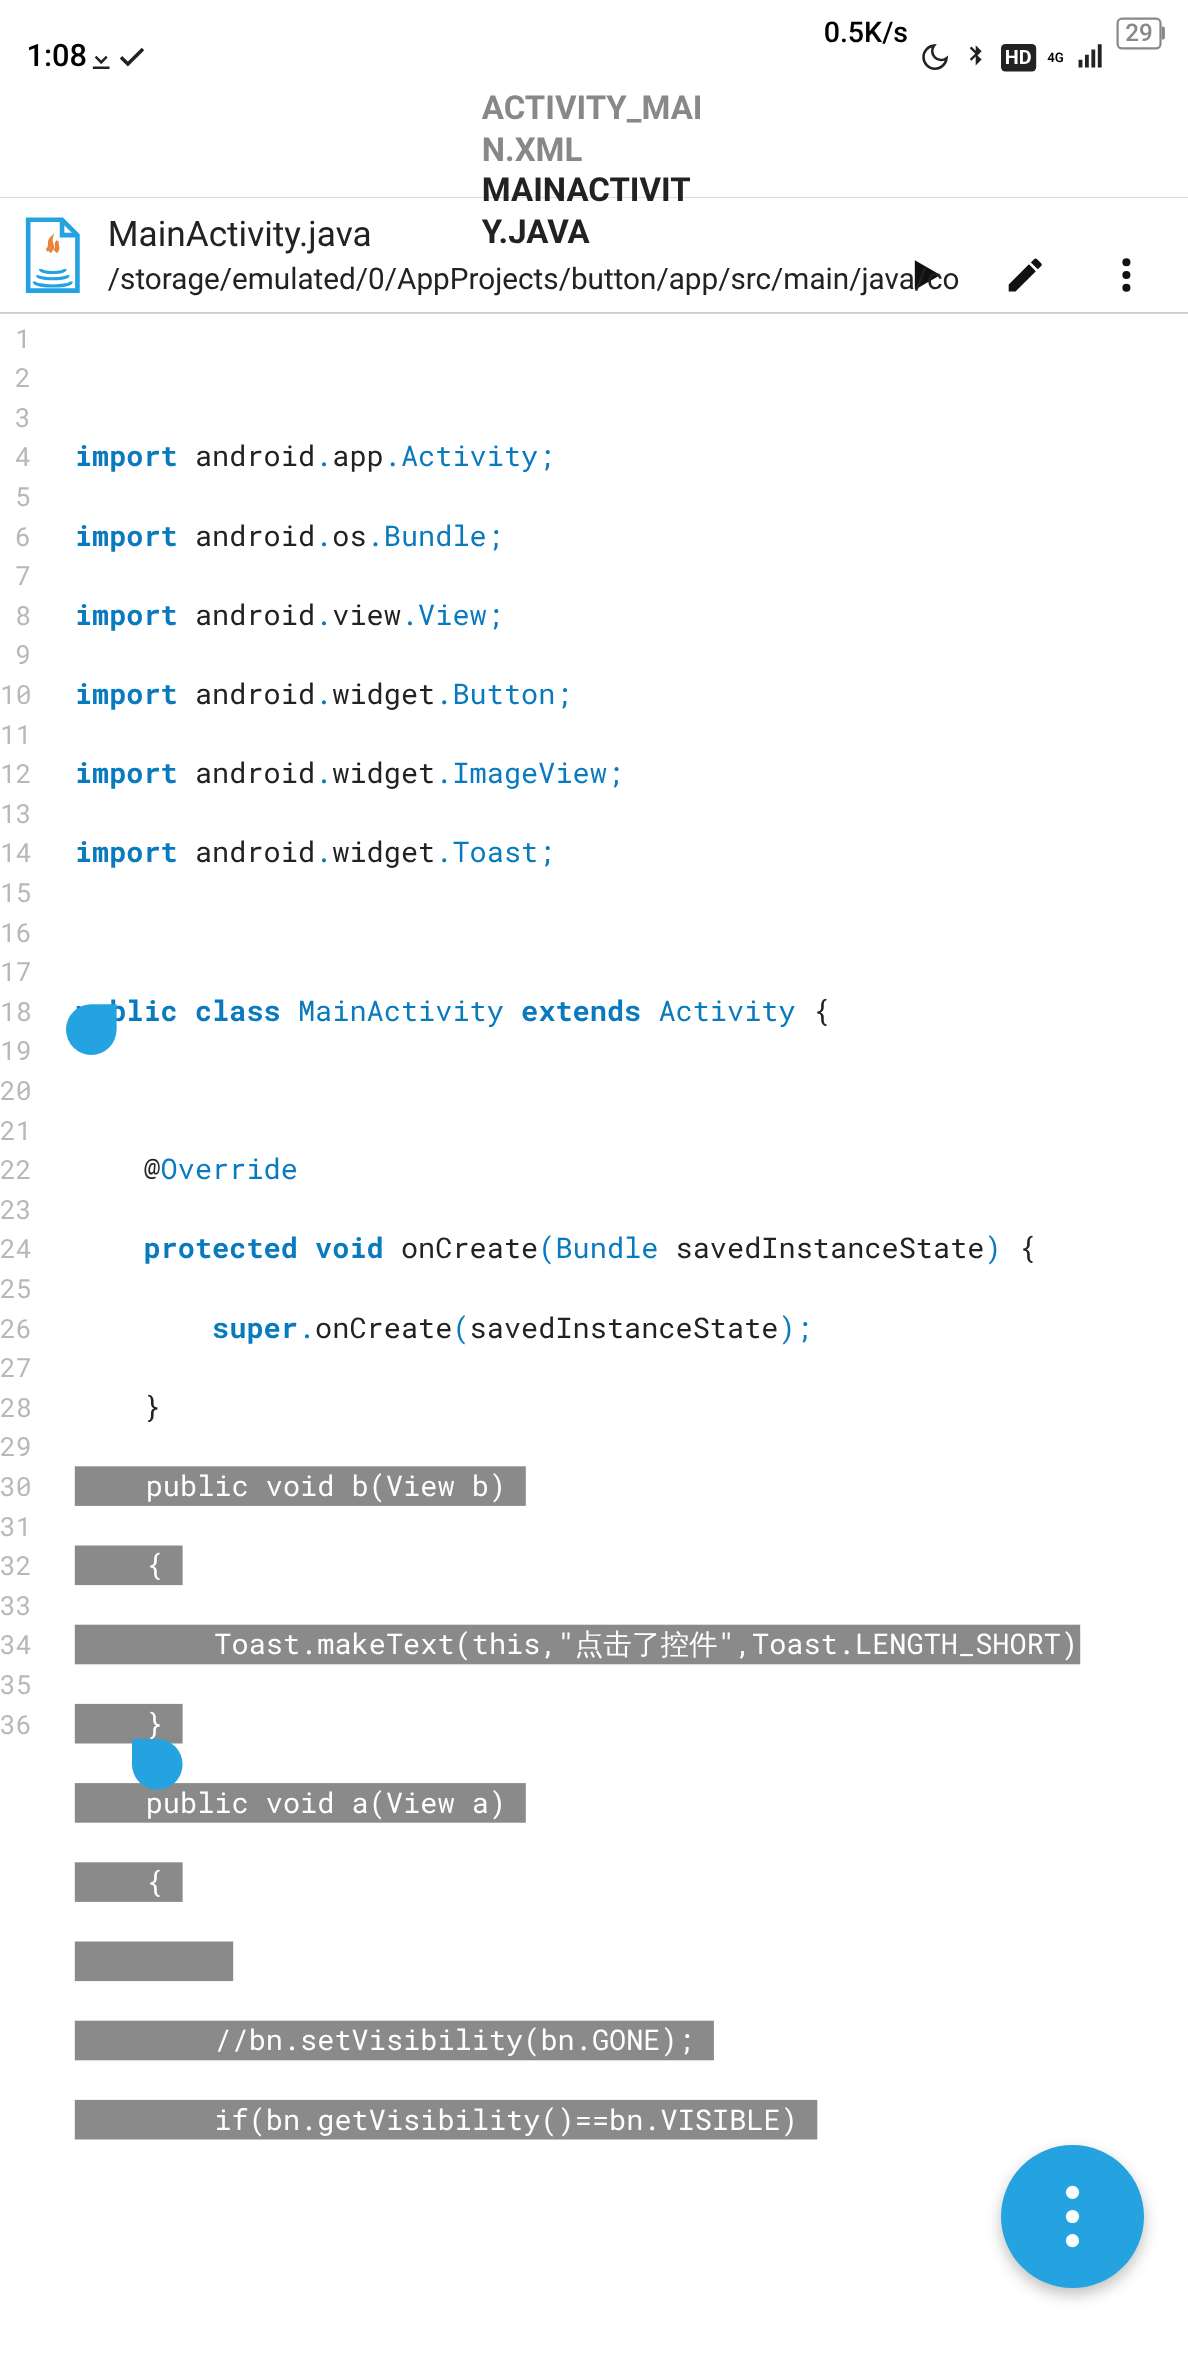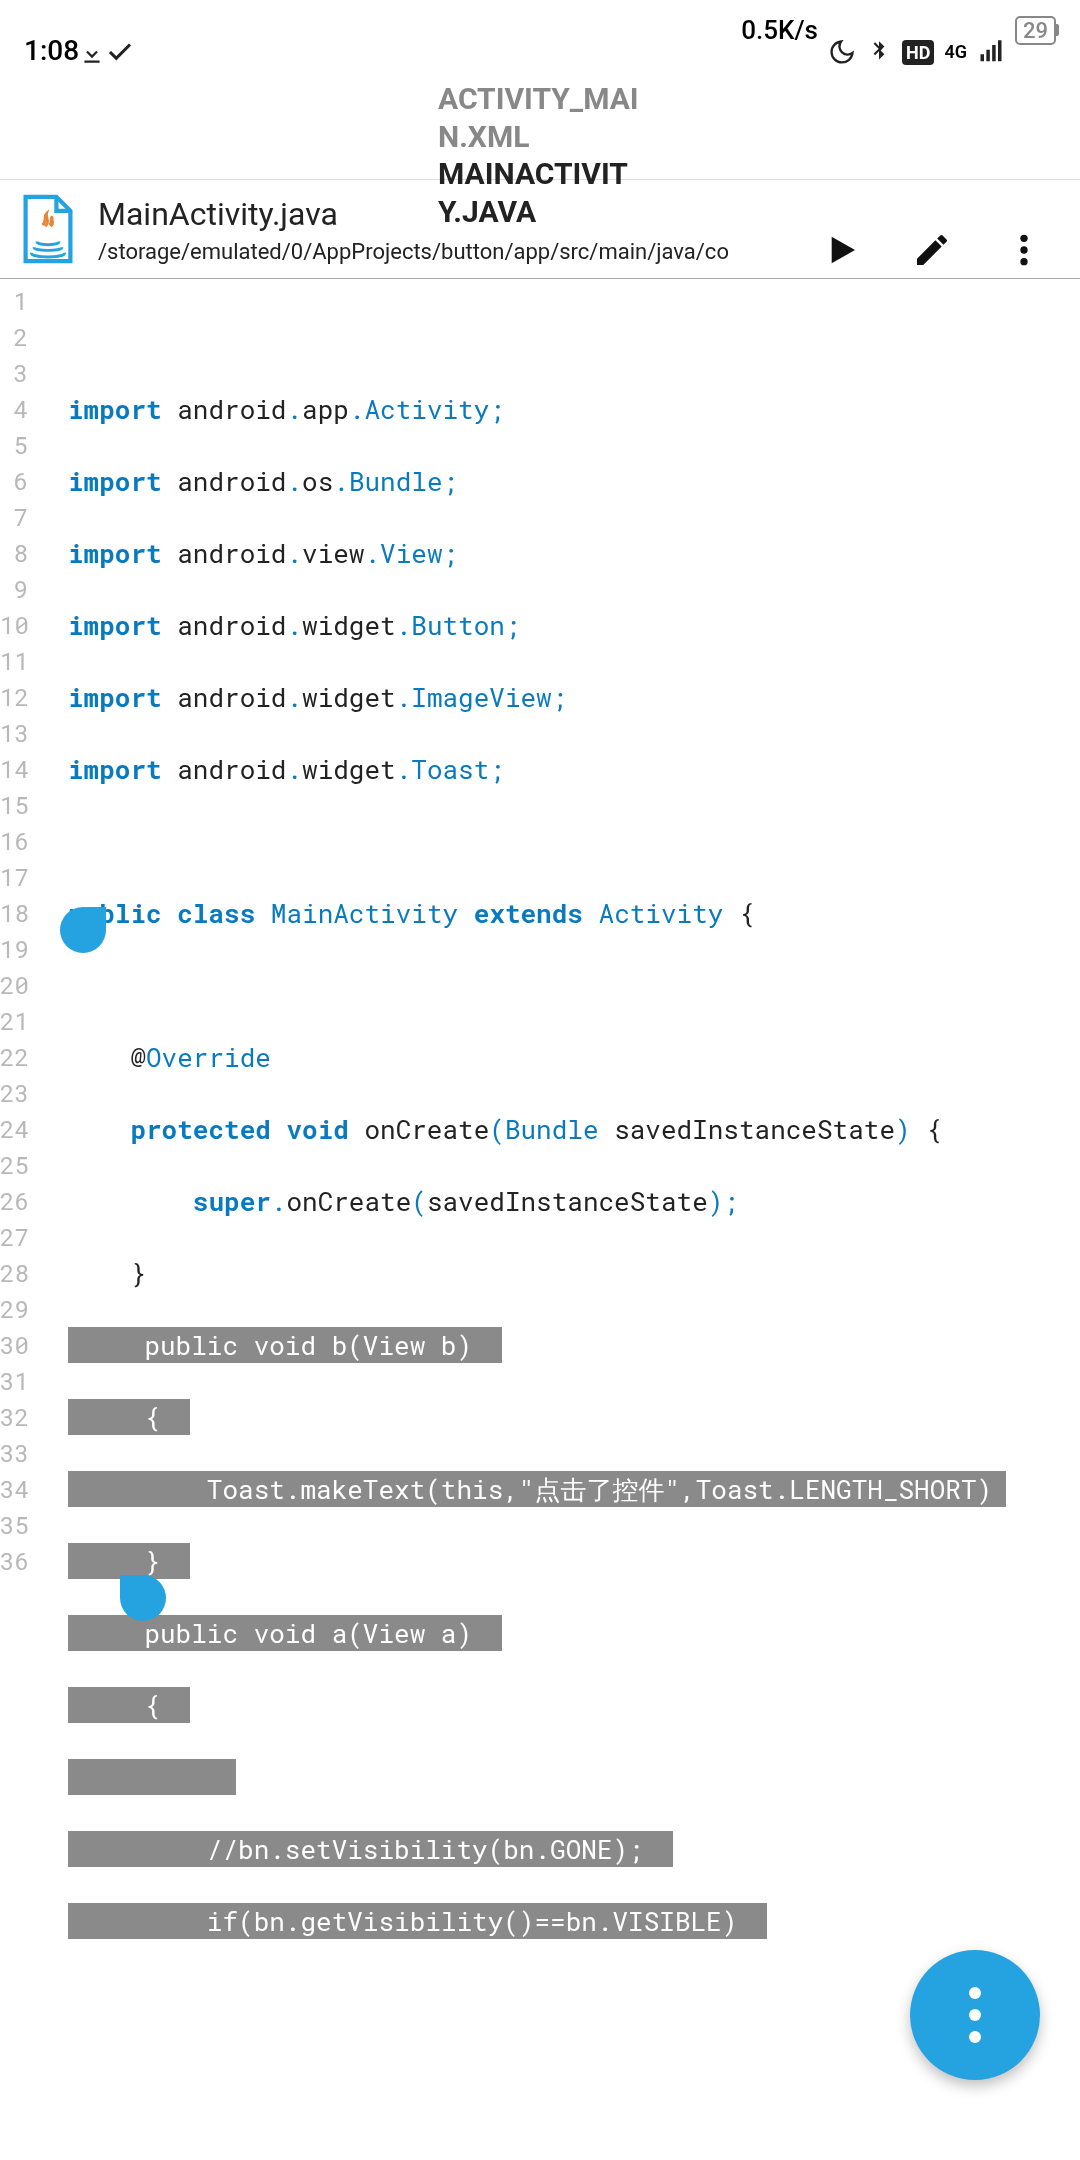--- a/index.html
+++ b/index.html
@@ -18,34 +18,34 @@
 .tab { padding: 0 18px; font-size: 30px; font-weight: 700; color: #888; line-height: 1.25; max-width: 240px; word-break: break-all; }
 .tab.active { color: #222; }
 .tab-divider { width: 1px; height: 68px; background: #ccc; }
 .tab-actions { margin-left: auto; display: flex; align-items: center; gap: 52px; padding-right: 24px; }
 .tab-action svg { width: 40px; height: 40px; fill: #111; }
 
 
 .file-header { display: flex; align-items: center; padding: 14px 20px; gap: 22px; border-bottom: 1px solid #aaa; }
 .file-icon { width: 56px; height: 70px; }
 .file-title { font-size: 32px; color: #222; font-weight: 400; }
-.file-path { font-size: 22px; color: #222; margin-top: 6px; white-space: nowrap; overflow: hidden; }
+.file-path { font-size: 27px; color: #222; margin-top: 6px; white-space: nowrap; overflow: hidden; }
 
 
 .code-area { display: flex; font-family: "Roboto Mono", Menlo, Consolas, monospace; font-size: 26px; line-height: 36px; position: relative; }
 .gutter { width: 32px; text-align: right; color: #b8b8b8; padding-top: 4px; font-size: 24px; user-select: none; }
 .gutter div { padding-right: 4px; }
 .code { padding-top: 4px; white-space: pre; position: relative; padding-left: 36px; }
 
 .kw { color: #0a7abf; font-weight: 700; }
 .type { color: #0a7abf; }
 .pun { color: #0a7abf; }
 .blk { color: #222; }
 
-.sel { background: #8a8a8a; color: #fff; padding: 0 14px; }
+.sel { background: #8a8a8a; color: #fff; padding: 0 2px; }
 .seg { display: inline-block; }
 .wavy { text-decoration: wavy underline #e8a800; text-underline-offset: 4px; }
 
 .handle { position: absolute; width: 46px; height: 46px; background: #25a3e0; }
 .handle.left { border-radius: 50% 0 50% 50%; }
 .handle.right { border-radius: 0 50% 50% 50%; }
 
 .fab { position: absolute; right: 40px; bottom: 80px; width: 130px; height: 130px; border-radius: 50%; background: #25a3e0; display: flex; align-items: center; justify-content: center; box-shadow: 0 6px 14px rgba(0,0,0,.25); }
 .fab-dot { width: 12px; height: 12px; background: #fff; border-radius: 50%; margin: 5px 0; }
 .fab-dots { display: flex; flex-direction: column; align-items: center; }
@@ -73,21 +73,21 @@
       <svg width="28" height="28" viewBox="0 0 24 24" fill="none" stroke="#222" stroke-width="2">
           <path d="M21 12.8A9 9 0 1111.2 3a7 7 0 009.8 9.8z"></path>
         </svg>
     </span>
     <span class="status-icon">
       <svg width="26" height="26" viewBox="0 0 24 24" fill="#222">
           <path d="M12 2l5 5-3.5 3.5L17 14l-5 5v-7.6L8.4 15 7 13.6 11.6 9 7 4.4 8.4 3 12 6.6V2z"></path>
         </svg>
     </span>
     <span class="status-icon" style="background:#222;color:#fff;font-size:18px;font-weight:700;padding:2px 4px;border-radius:4px;">HD</span>
-    <span class="status-icon" style="font-size:18px;line-height:1;font-weight:600;">4G</span>
+    <span class="status-icon" style="font-size:12px;line-height:1;font-weight:600;">4G</span>
     <span class="status-icon">
       <svg width="28" height="28" viewBox="0 0 24 24" fill="#222">
           <path d="M3 20h3v-6H3v6zm5 0h3V10H8v10zm5 0h3V6h-3v14zm5 0h3V2h-3v18z"></path>
         </svg>
     </span>
     <span class="battery-box">29</span>
   </div>
 </div>
 
 <div class="tab-bar">

